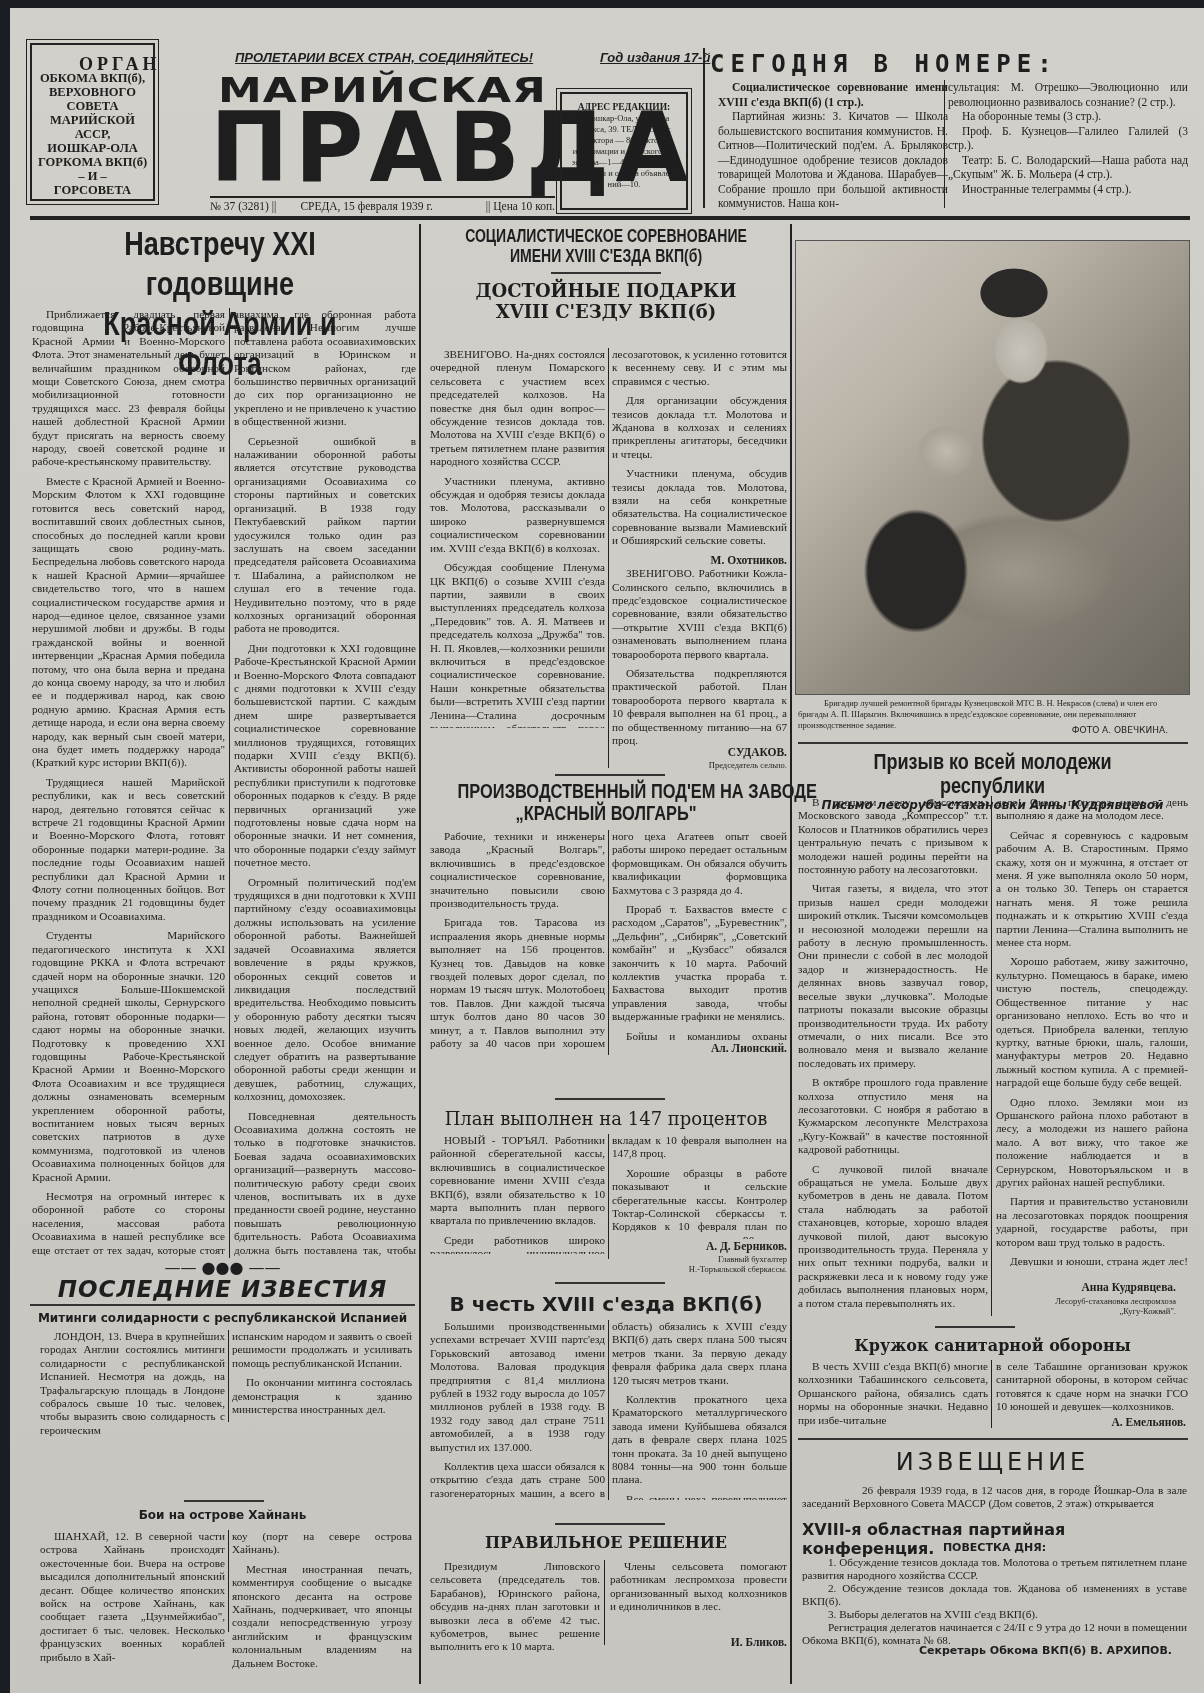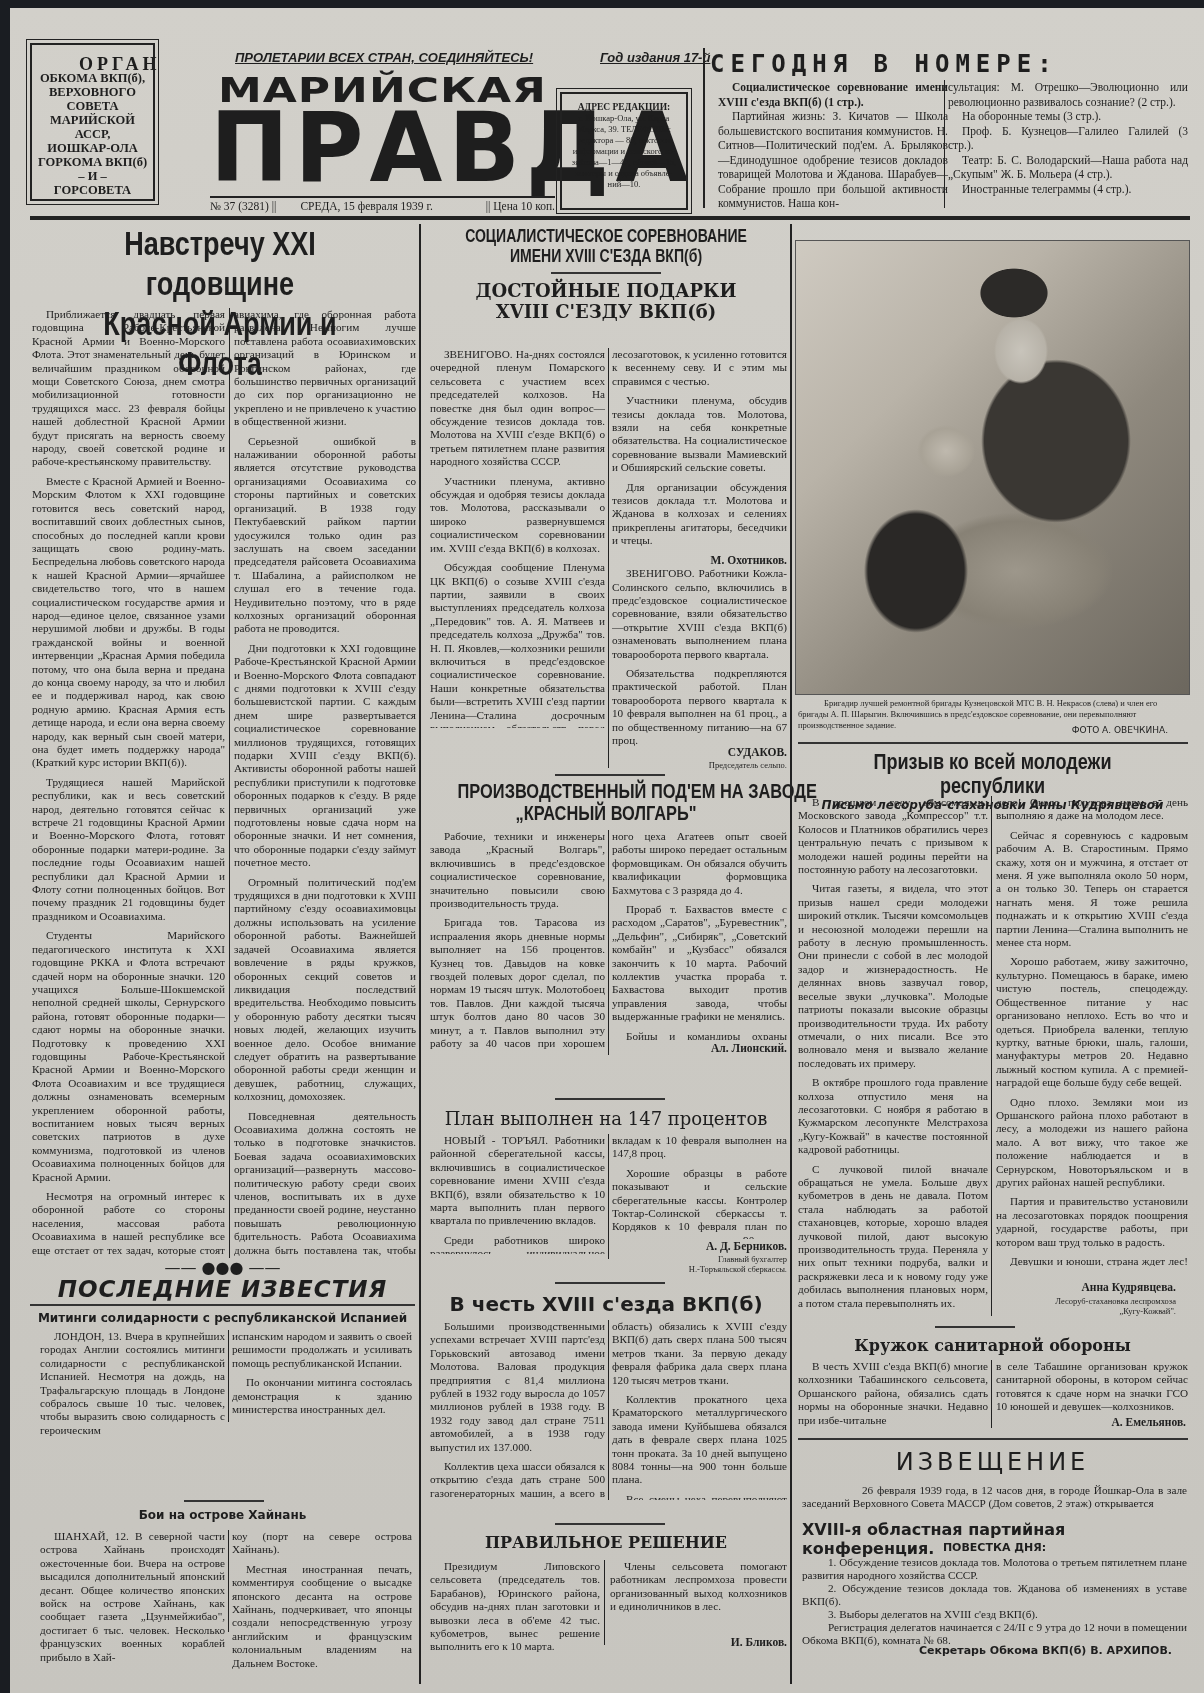--- a/index.html
+++ b/index.html
@@ -192,22 +192,22 @@
     <div style="font-family:'DejaVu Serif',serif; font-weight:bold; font-size:18px; line-height:21px;">XVIII С'ЕЗДУ ВКП(б)</div>
   </div>
   <div class="abs col-text" style="left:420px; top:340px; width:175px; height:380px; overflow:hidden;">
     <p style="font-weight:normal">ЗВЕНИГОВО. На-днях состоялся очередной пленум Помарского сельсовета с участием всех председателей колхозов. На повестке дня был один вопрос—обсуждение тезисов доклада тов. Молотова на XVIII с'езде ВКП(б) о третьем пятилетнем плане развития народного хозяйства СССР.</p>
     <p>Участники пленума, активно обсуждая и одобряя тезисы доклада тов. Молотова, рассказывали о широко развернувшемся социалистическом соревновании им. XVIII с'езда ВКП(б) в колхозах.</p>
     <p>Обсуждая сообщение Пленума ЦК ВКП(б) о созыве XVIII с'езда партии, заявили в своих выступлениях председатель колхоза „Передовик" тов. А. Я. Матвеев и председатель колхоза „Дружба" тов. Н. П. Яковлев,—колхозники решили включиться в предс'ездовское социалистическое соревнование. Наши конкретные обязательства были—встретить XVIII с'езд партии Ленина—Сталина досрочным выполнением обязательств перед государством по хлебопоставкам и другим, образцовой подготовкой к весеннему севу. Мы рады сообщить, что все государственные обязательства первого квартала и финансовый план выполнили. Сейчас наши колхозники работают в лесу, стремясь досрочно выполнить план</p>
   </div>
   <div class="abs vrule" style="left:598px; top:340px; height:420px; width:1px;"></div>
   <div class="abs col-text" style="left:602px; top:340px; width:175px; height:400px; overflow:hidden;">
     <p style="text-indent:0">лесозаготовок, к усиленно готовится к весеннему севу. И с этим мы справимся с честью.</p>
+    <p>Для организации обсуждения тезисов доклада т.т. Молотова и Жданова в колхозах и селениях прикреплены агитаторы, беседчики и чтецы.</p>
     <p>Участники пленума, обсудив тезисы доклада тов. Молотова, взяли на себя конкретные обязательства. На социалистическое соревнование вызвали Мамиевский и Обшиярский сельские советы.</p>
-    <p>Для организации обсуждения тезисов доклада т.т. Молотова и Жданова в колхозах и селениях прикреплены агитаторы, беседчики и чтецы.</p>
     <div class="sig">М. Охотников.</div>
     <p>ЗВЕНИГОВО. Работники Кожла-Солинского сельпо, включились в предс'ездовское социалистическое соревнование, взяли обязательство—открытие XVIII с'езда ВКП(б) ознаменовать выполнением плана товарооборота первого квартала.</p>
     <p>Обязательства подкрепляются практической работой. План товарооборота первого квартала к 10 февраля выполнен на 61 проц., а по общественному питанию—на 67 проц.</p>
 
   </div>
   <div class="abs sig" style="left:602px; top:738px; width:175px;">СУДАКОВ.</div>
   <div class="abs sig-sub" style="left:602px; top:752px; width:175px;">Председатель сельпо.</div>
 
   <div class="abs shortsep" style="left:545px; top:766px;"></div>
   <div class="abs" style="left:415px; top:772px; width:362px; text-align:center;">

